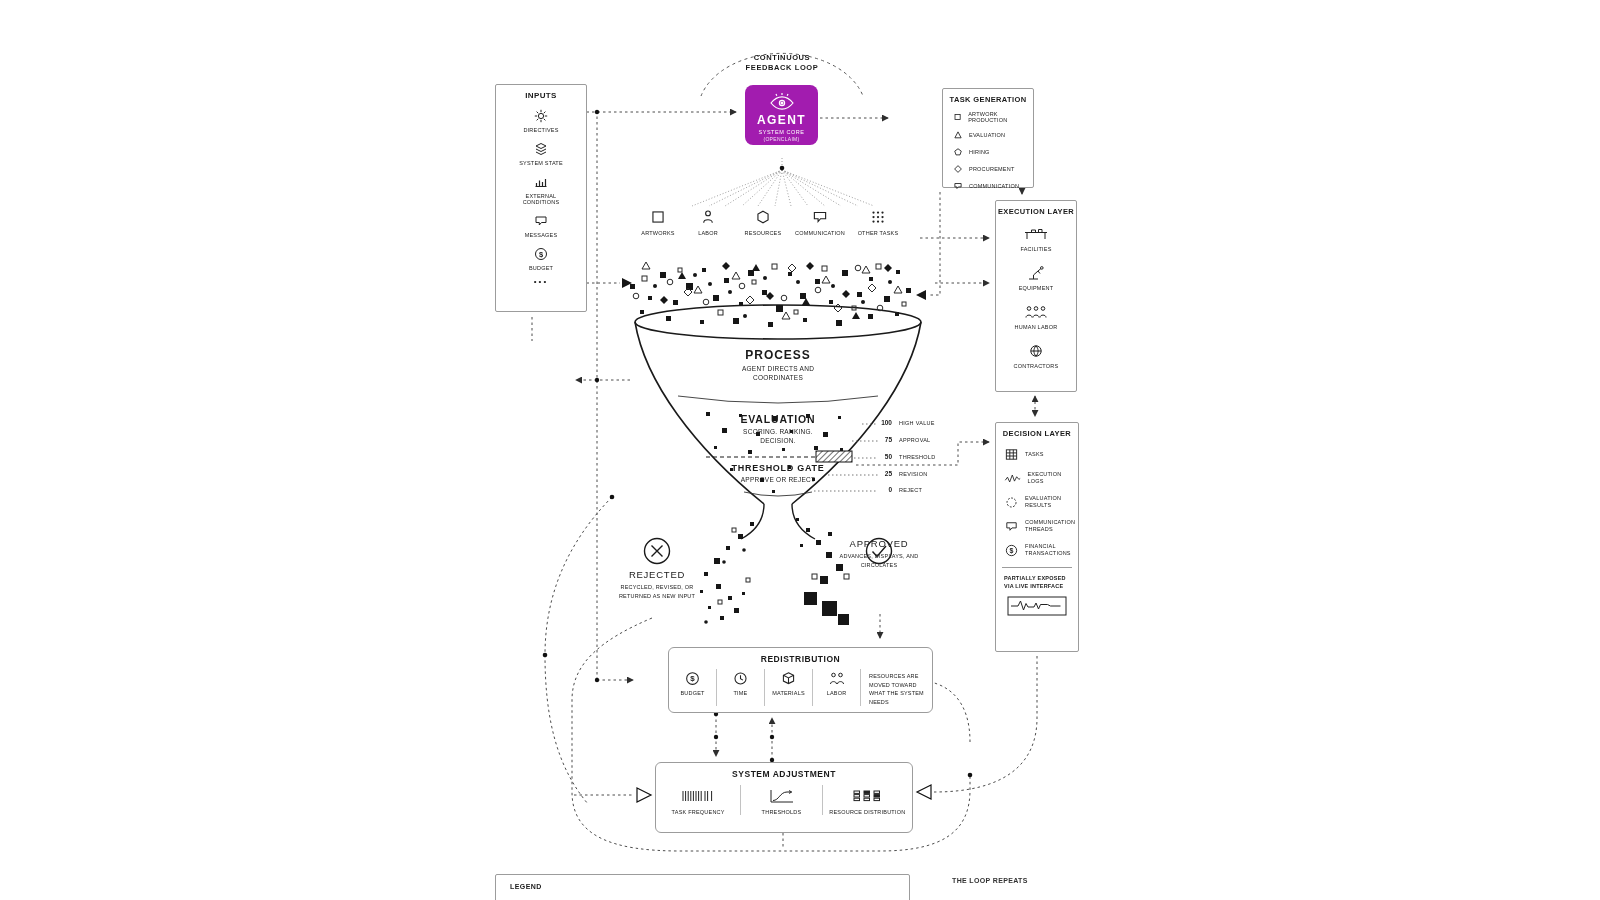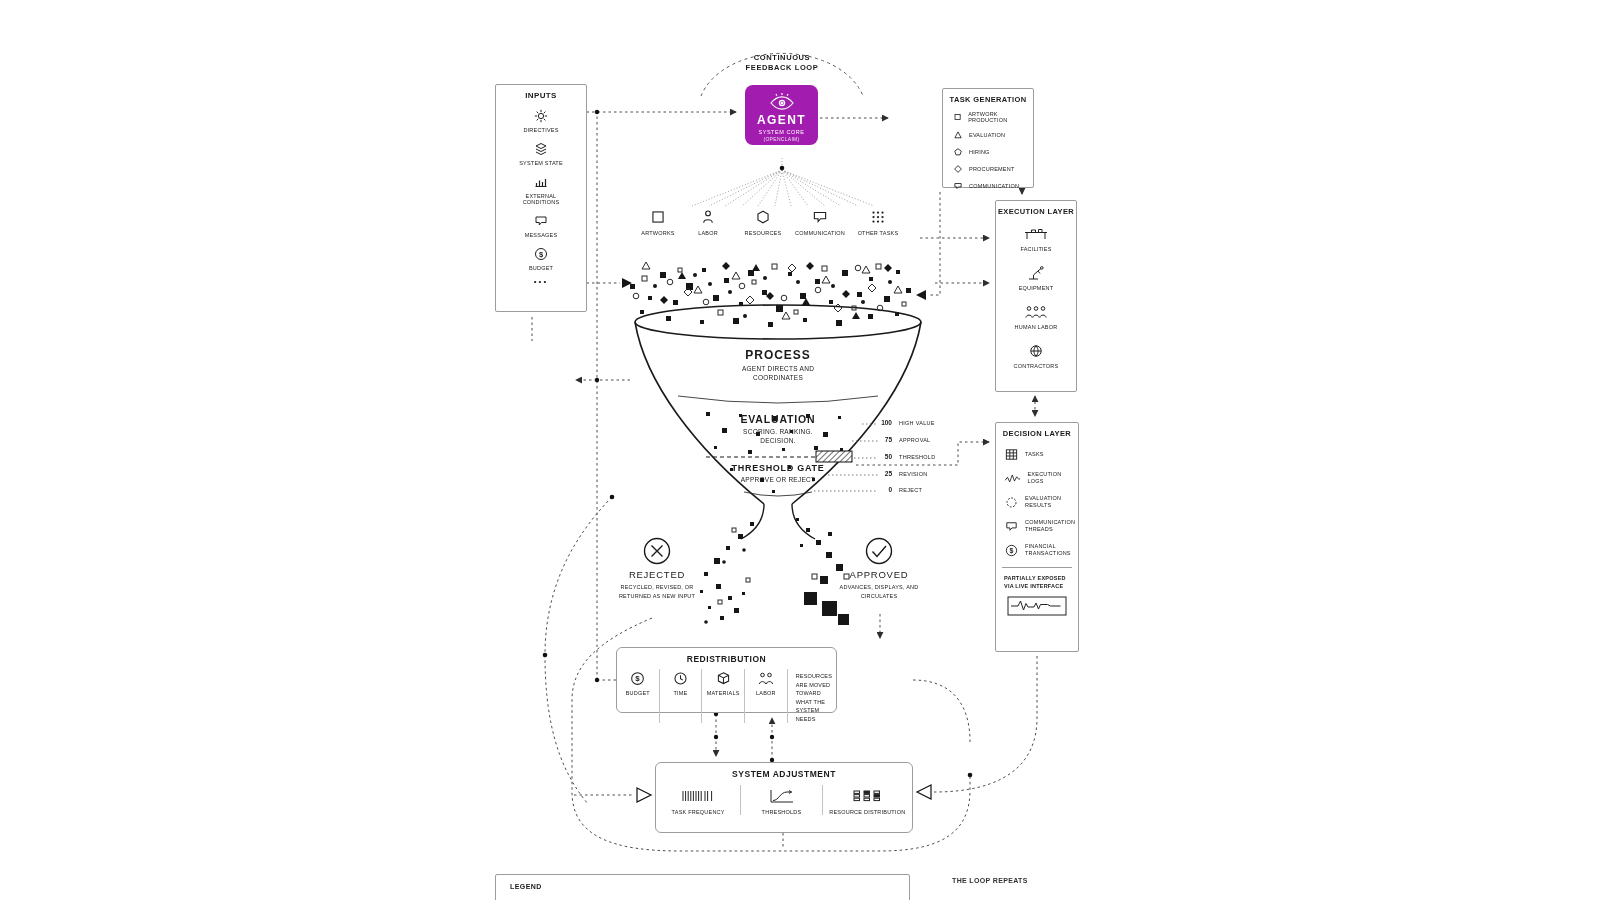--- a/index.html
+++ b/index.html
@@ -569,26 +569,26 @@
     </div>
 <div class="scl" style="left:874px;top:486px">
       <span class="v">0</span>
       <span class="l">REJECT</span>
     </div>
 
 <div class="fl" style="left:657px;top:569px">
   <div class="out-title">REJECTED</div>
   <div class="out-desc" style="width:80px;margin:3px auto 0">RECYCLED, REVISED, OR RETURNED AS NEW INPUT</div>
 </div>
-<div class="fl" style="left:879px;top:569px">
+<div class="fl" style="left:879px;top:538px">
   <div class="out-title">APPROVED</div>
   <div class="out-desc" style="width:92px;margin:3px auto 0">ADVANCES, DISPLAYS, AND CIRCULATES</div>
 </div>
 
-<div class="bigbox" style="left:616px;top:647px;width:221px;height:66px">
+<div class="bigbox" style="left:668px;top:647px;width:265px;height:66px">
   <div class="btitle">REDISTRIBUTION</div>
   <div class="rd-row">
     <div class="rd-g">
       <svg class="icon-svg" width="17" height="17" viewBox="0 0 16 16" fill="none" stroke="#222" stroke-width="1">
             <circle cx="8" cy="8" r="5.5"></circle>
             <text x="8" y="10.6" font-size="7.5" font-weight="bold" text-anchor="middle" fill="#222" stroke="none" font-family="Liberation Sans,sans-serif">$</text>
           </svg>
       <div class="sm">BUDGET</div>
     </div>
     <div class="rd-g">

